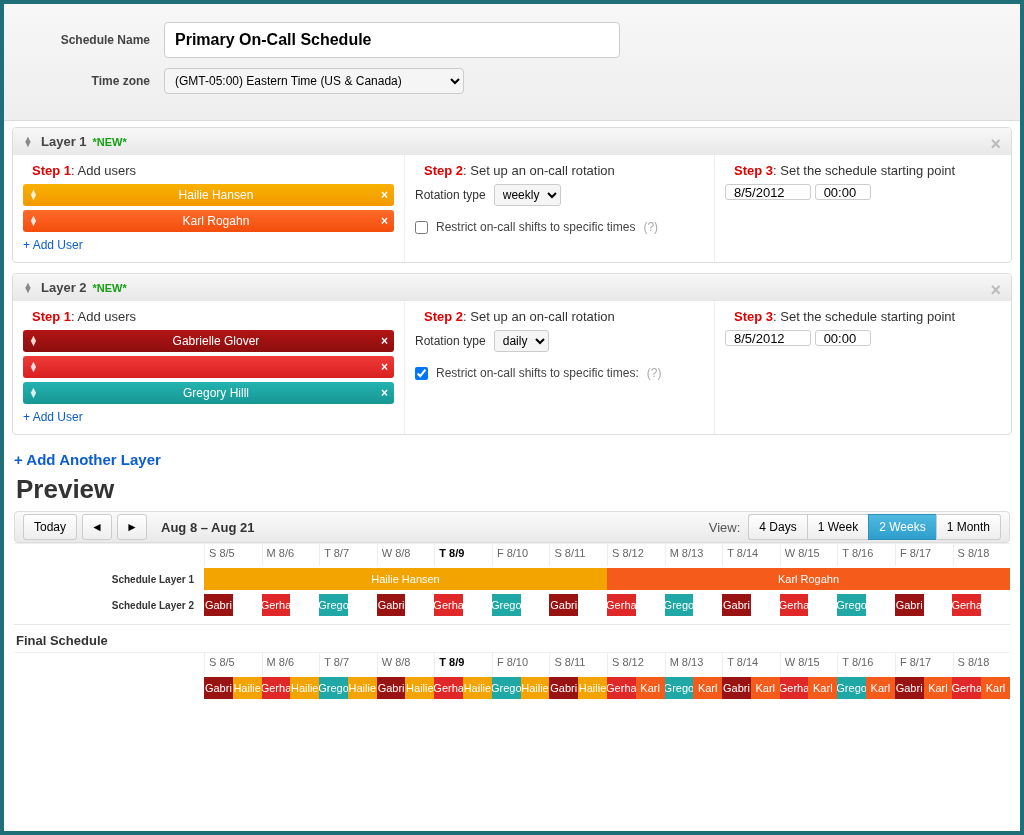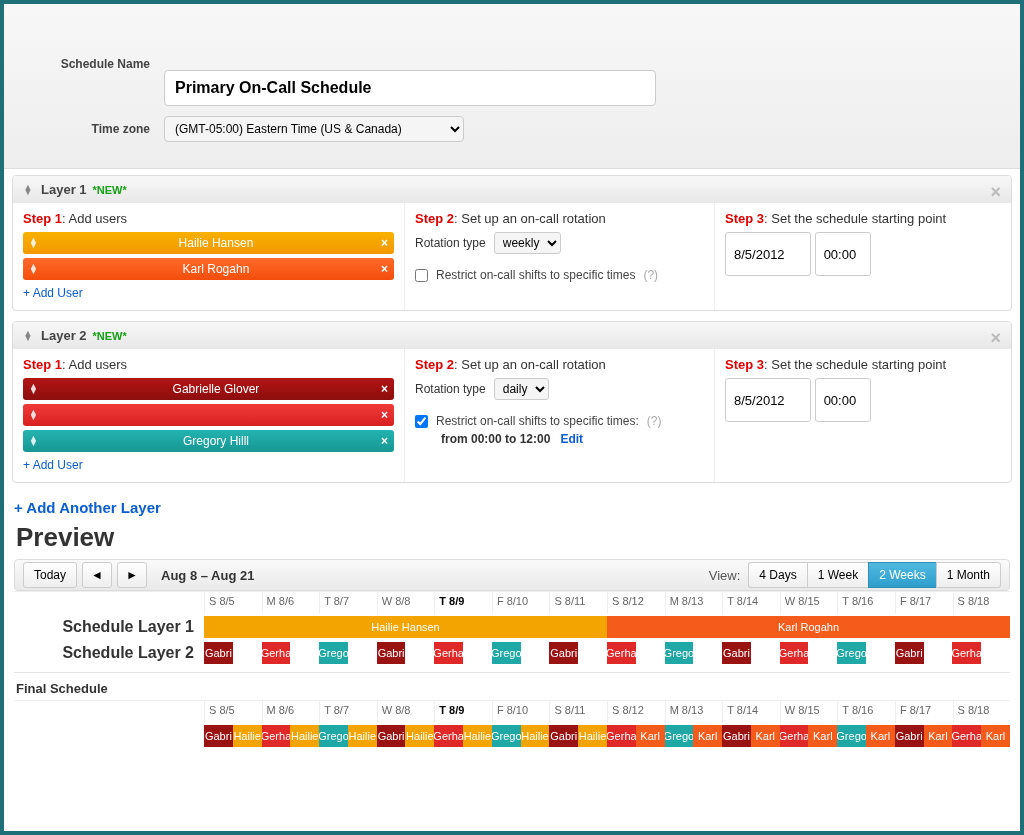--- a/index.html
+++ b/index.html
@@ -16,21 +16,21 @@
     overflow: hidden;
   }
   .top-form {
     background: linear-gradient(#f7f7f7,#eee);
     padding: 18px 20px 16px 20px;
     border-bottom: 1px solid #ddd;
   }
   .form-row { display:flex; align-items:center; margin-bottom:10px; }
   .form-label { width:140px; text-align:right; padding-right:14px; font-weight:bold; color:#444; font-size:12px; }
   .input-text {
-    border:1px solid #ccc; border-radius:4px; height:36px; padding:0 10px; font-size:16px; font-weight:bold; width:492px; background:#fff;margin-top:48px;
+    border:1px solid #ccc; border-radius:4px; height:36px; padding:0 10px; font-size:16px; font-weight:bold; width:456px; background:#fff;
   }
   .select-box {
     border:1px solid #ccc; border-radius:4px; height:26px; padding:2px 6px; font-size:12px; background:#f5f5f5; width:300px;
   }
   .layers-wrap { padding: 6px 8px 0 8px; }
   .layer-panel {
     border:1px solid #ddd; border-radius:4px; margin-bottom:10px; background:#fff; overflow:hidden;
   }
   .layer-header {
     background: linear-gradient(#f7f7f7,#e8e8e8);
@@ -41,21 +41,21 @@
   }
   .new-badge { color:#16a015; font-weight:bold; font-size:11px; margin-left:6px; }
   .close-x { position:absolute; right:10px; top:6px; color:#bbb; font-size:18px; cursor:pointer; }
   .layer-body { display:flex; }
   .step-col { border-right:1px solid #eee; padding:8px 10px 10px 10px; }
   .step-col:last-child { border-right:none; }
   .col1 { width:392px; }
   .col2 { width:310px; }
   .col3 { flex:1; }
   .step-title { margin-bottom:6px; }
-  .step-num { color:#e00000; font-weight:bold; }
+  .step-num { color:#e00000; font-weight:bold;margin-left:9px; }
   .user-pill {
     display:flex; align-items:center; color:#fff; border-radius:3px; height:22px; margin-bottom:4px; font-size:12px; padding:0 6px; position:relative;
   }
   .pill-drag { font-size:9px; line-height:5px; margin-right:6px; opacity:.85; display:flex; flex-direction:column; }
   .pill-label { flex:1; text-align:center; }
   .pill-x { position:absolute; right:6px; font-weight:bold; cursor:pointer; }
   .c-orange { background:linear-gradient(#f8b100,#f39800); }
   .c-red-orange { background:linear-gradient(#ff6a2a,#f44d0c); }
   .c-dark-red { background:linear-gradient(#b31414,#8c0e0e); }
   .c-red { background:linear-gradient(#f03a3a,#d92020); }
@@ -64,21 +64,21 @@
   .add-layer { color:#0b5ecf; font-weight:bold; font-size:15px; padding:6px 8px 2px 10px; display:inline-block; cursor:pointer; }
   .rotation-row { display:flex; align-items:center; gap:8px; margin-bottom:14px; }
   .rotation-row label { font-size:12px; }
   .small-select { border:1px solid #ccc; border-radius:3px; height:22px; font-size:12px; background:#f5f5f5; padding:0 4px; }
   .restrict-row { font-size:12px; color:#444; display:flex; align-items:center; gap:8px; }
   .restrict-row .help { color:#aaa; }
   .restrict-sub { font-size:12px; margin-left:26px; margin-top:4px; }
   .restrict-sub .times { font-weight:bold; }
   .edit-link { color:#0b5ecf; font-weight:bold; margin-left:10px; cursor:pointer; }
   .date-input, .time-input {
-    border:1px solid #ccc; border-radius:3px; height:44px; padding:0 8px; font-size:13px; background:#fff;
+    border:1px solid #ccc; border-radius:3px; height:16px; padding:0 8px; font-size:13px; background:#fff;
   }
   .date-input { width:86px; }
   .time-input { width:56px; }
   .preview-h { font-size:26px; font-weight:bold; color:#333; padding:4px 12px 6px 12px; }
   .toolbar {
     background:linear-gradient(#fafafa,#e9e9e9); border:1px solid #ddd; border-radius:4px; margin:0 10px; height:32px;
     display:flex; align-items:center; padding:0 8px; font-size:13px;
   }
   .btn { border:1px solid #ccc; background:linear-gradient(#fff,#eee); border-radius:3px; height:26px; padding:0 10px; font-size:12px; cursor:pointer; display:inline-flex; align-items:center; }
   .btn-group { display:flex; gap:5px; }
@@ -86,21 +86,21 @@
   .date-range { font-weight:bold; margin-left:14px; }
   .toolbar-spacer { flex:1; }
   .view-label { margin-right:8px; color:#555; }
   .view-btn { border-radius:0; border-right:none; }
   .view-btn:first-of-type { border-top-left-radius:3px; border-bottom-left-radius:3px; }
   .view-btn:last-of-type  { border-top-right-radius:3px; border-bottom-right-radius:3px; border-right:1px solid #ccc; }
   .view-btn.active { background:linear-gradient(#4fb9e0,#2f9ecd); color:#fff; border-color:#2e8eb8; }
   .section-label { font-weight:bold; padding:8px 12px 4px 12px; font-size:13px; color:#333; }
   .timeline { margin:0 10px; border-top:1px solid #eee; }
   .day-header-row { display:flex; }
-  .row-label { width:190px; padding-right:10px; font-size:16px; font-weight:bold; height:26px; display:flex; align-items:center; justify-content:flex-end; }
+  .row-label { width:190px; padding-right:10px; font-size:10px; font-weight:bold; height:26px; display:flex; align-items:center; justify-content:flex-end; }
   .day-header-row .row-label { height:22px; }
   .day-cell { flex:1; font-size:11px; color:#666; padding:3px 4px; border-left:1px solid #eee; height:22px; }
   .day-cell.bold { color:#000; font-weight:bold; }
   .sched-row { display:flex; align-items:center; height:26px; }
   .sched-track { flex:1; display:flex; height:22px; }
   .bar { height:22px; color:#fff; font-size:11px; display:flex; align-items:center; justify-content:center; overflow:hidden; white-space:nowrap; }
   .bar.half { flex:0.5; }
   .bc-orange { background:#f4a400; }
   .bc-red-orange { background:#f55c1c; }
   .bc-dark-red { background:#9a1313; }
@@ -219,21 +219,20 @@
             <div class="step-title"><span class="step-num">Step 2</span><span>: Set up an on-call rotation</span></div>
             <div class="rotation-row">
               <label>Rotation type</label>
               <select class="small-select"><option>daily</option></select>
             </div>
             <div class="restrict-row">
               <input type="checkbox" checked="" style="">
               <span>Restrict on-call shifts to specific times:</span> 
               <span class="help">(?)</span>
             </div>
-            <div class="restrict-sub"><span class="times">from 00:00 to 12:00</span><span class="edit-link">Edit</span></div>
           </div>
           <div class="step-col col3"><div class="step-title"><span class="step-num">Step 3</span><span>: Set the schedule starting point</span></div><input class="date-input" value="8/5/2012" style=""> <input class="time-input" value="00:00" style=""></div>
         </div>
       </div>
     </div>
 
 <span class="add-layer">+ Add Another Layer</span>
 
 
 <div class="preview-h">Preview</div>

